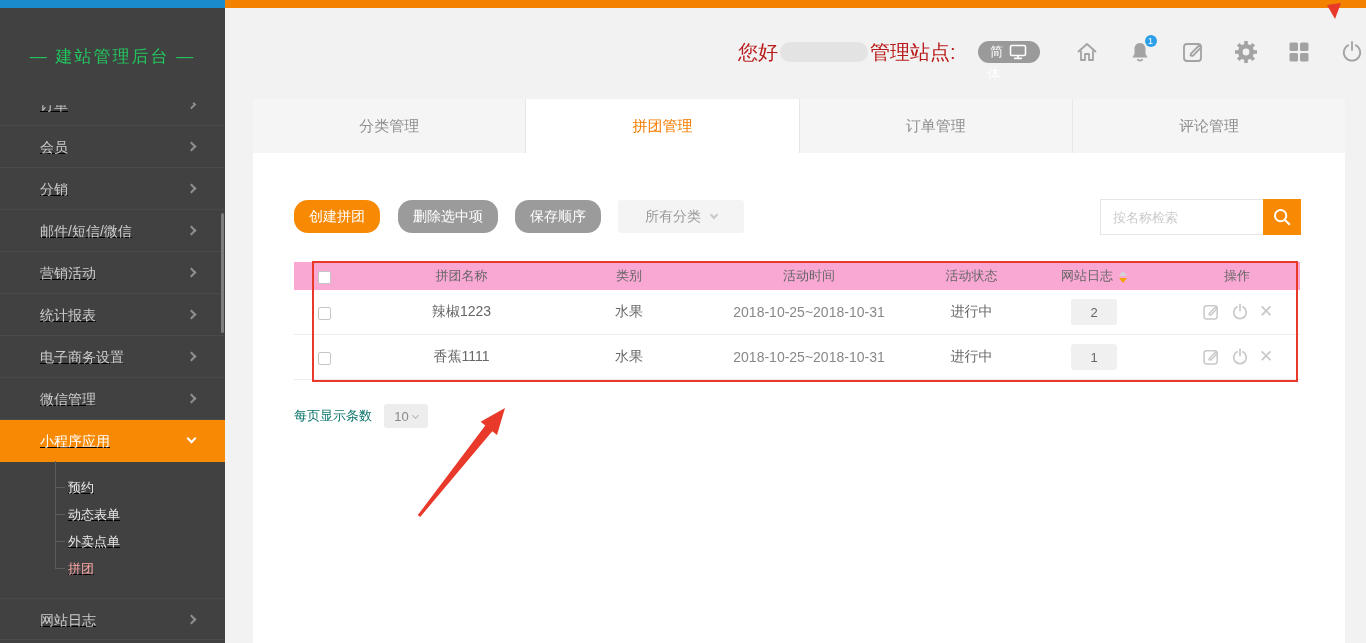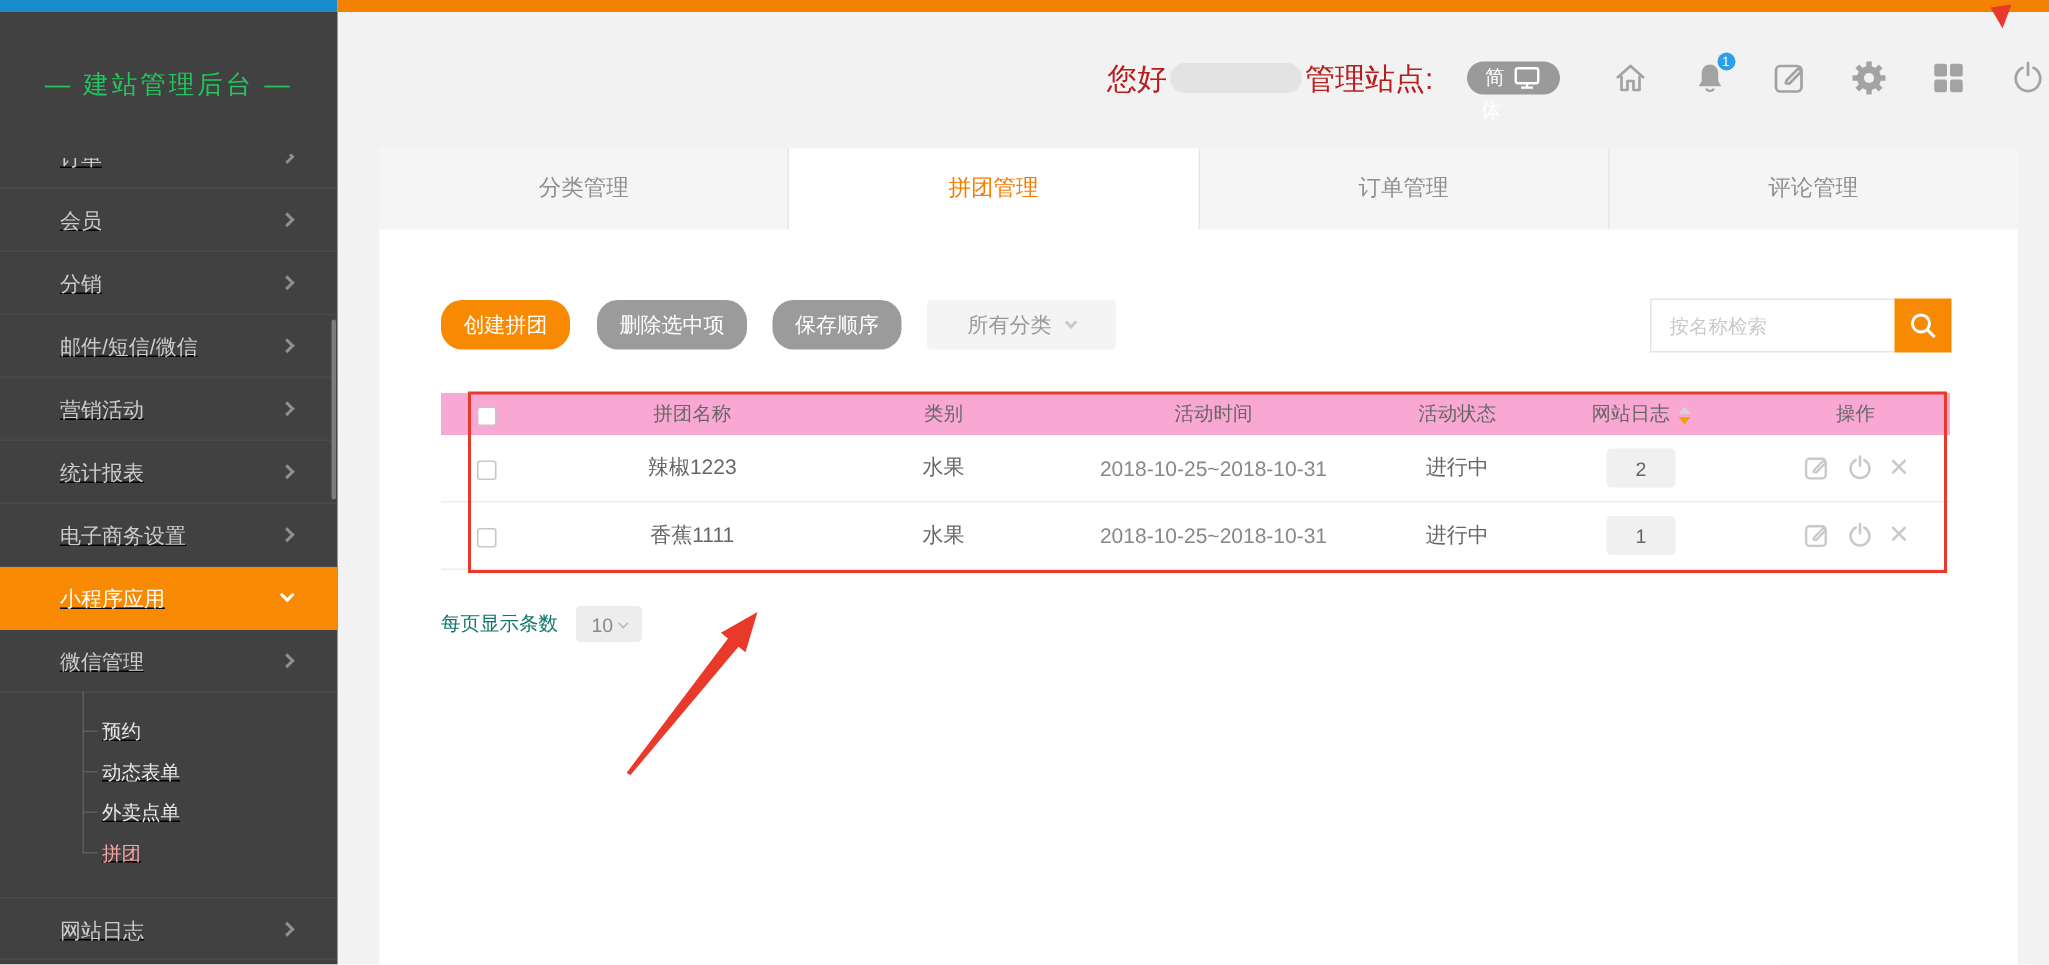--- a/index.html
+++ b/index.html
@@ -129,26 +129,26 @@
       <i class="chev"></i>
     </div>
     <div class="sb-item">
       <span>统计报表</span>
       <i class="chev"></i>
     </div>
     <div class="sb-item">
       <span>电子商务设置</span>
       <i class="chev"></i>
     </div>
+    <div class="sb-item">
+      <span>微信管理</span>
+      <i class="chev"></i>
+    </div>
     <div class="sb-item active">
       <span>小程序应用</span>
-      <i class="chev"></i>
-    </div>
-    <div class="sb-item">
-      <span>微信管理</span>
       <i class="chev"></i>
     </div>
     <div class="sb-sub">
       <div class="sb-subitem">
         <span>预约</span>
       </div>
       <div class="sb-subitem">
         <span>动态表单</span>
       </div>
       <div class="sb-subitem">

